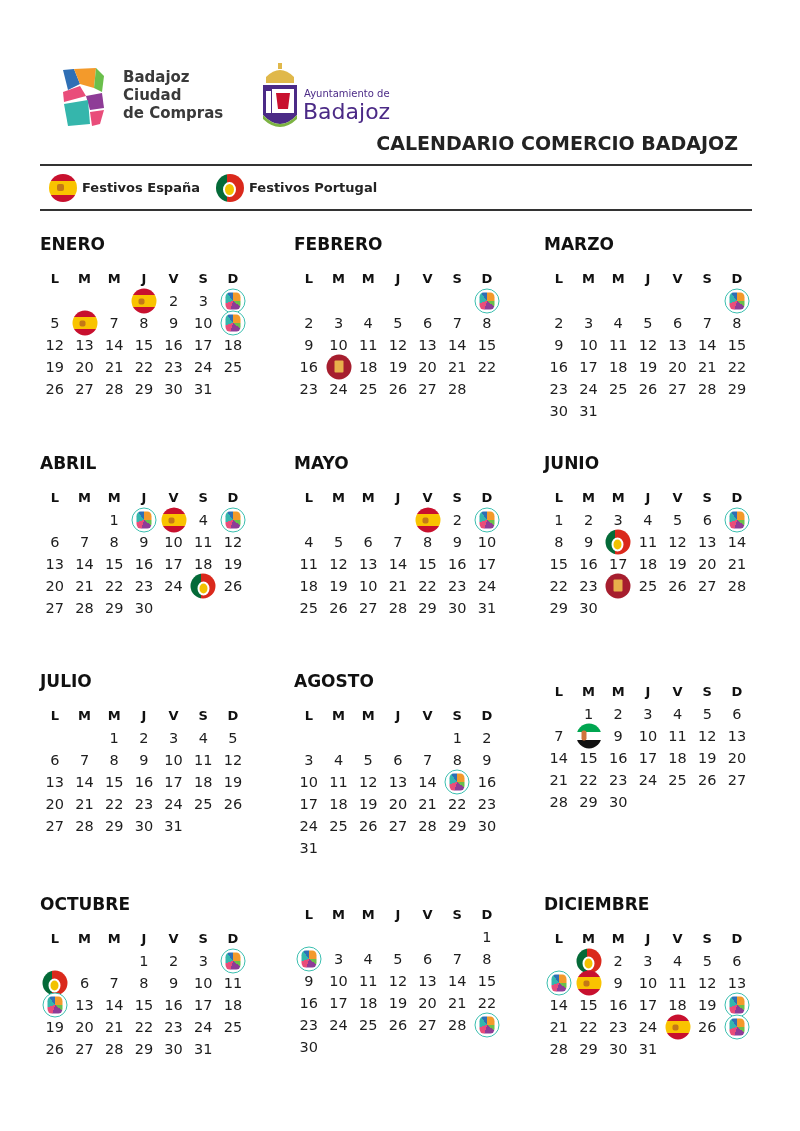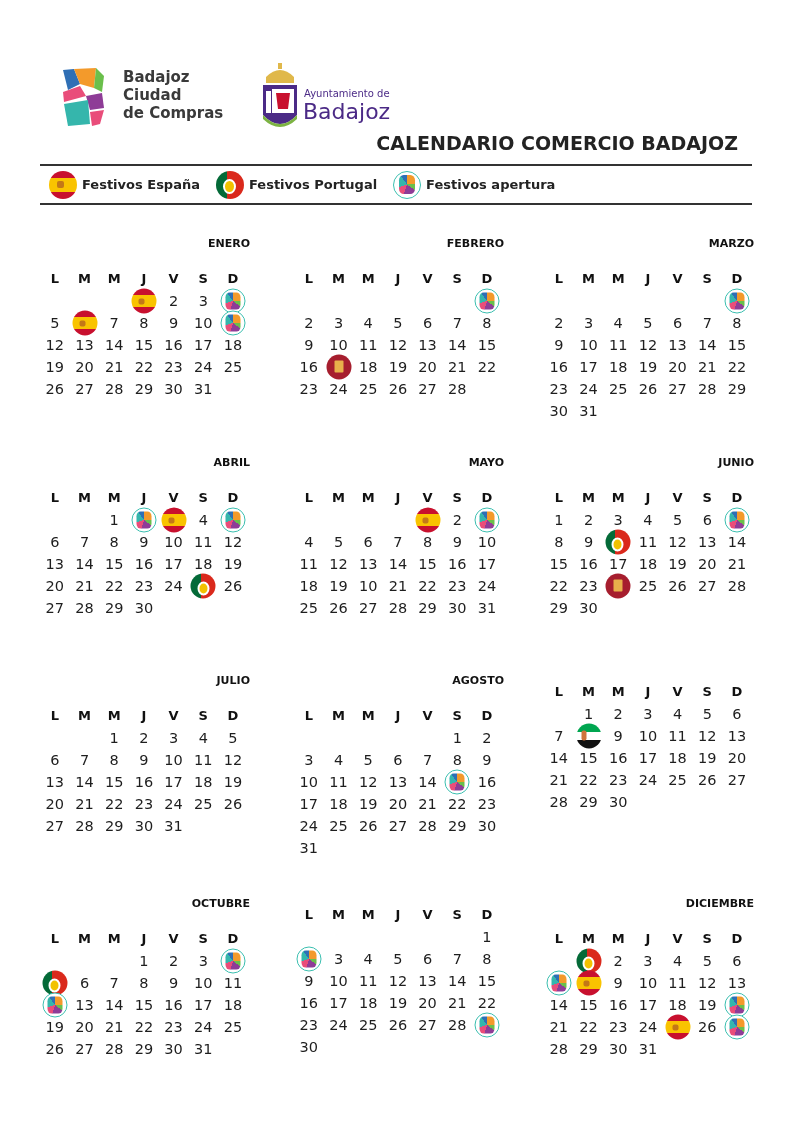--- a/index.html
+++ b/index.html
@@ -5,27 +5,27 @@
   * { box-sizing: border-box; margin: 0; padding: 0; }
   body { width: 800px; height: 1131px; background: #ffffff; font-family: "DejaVu Sans", sans-serif; color: #1e1e1e; position: relative; overflow: hidden; }
   .header { position: absolute; left: 0; top: 16px; width: 800px; height: 160px; }
   .logo-bcc { position: absolute; left: 60px; top: 50px; width: 45px; height: 62px; }
   .bcc-text { position: absolute; left: 123px; top: 52px; font-family: "DejaVu Sans", sans-serif; font-weight: bold; font-size: 15px; line-height: 18px; color: #3a3a3a; }
   .logo-ayto { position: absolute; left: 260px; top: 45px; width: 40px; height: 72px; }
   .ayto-small { position: absolute; left: 304px; top: 72px; font-family: "DejaVu Sans", sans-serif; font-size: 10px; color: #4b2a86; }
   .ayto-big { position: absolute; left: 303px; top: 83px; font-family: "DejaVu Sans", sans-serif; font-size: 22px; color: #4b2a86; }
   .year { position: absolute; right: 62px; top: 36px; font-family: "DejaVu Sans", sans-serif; font-weight: bold; font-size: 70px; line-height: 80px; color: #232323; letter-spacing: 1px; }
   .subtitle { position: absolute; right: 62px; top: 116px; font-family: "DejaVu Sans", sans-serif; font-weight: bold; font-size: 19px; color: #232323; }
-  .legend { position: absolute; left: 40px; top: 164px; width: 712px; height: 41px; border-top: 2.5px solid #333; border-bottom: 2.5px solid #333; display: flex; align-items: center; padding-left: 9px; }
+  .legend { position: absolute; left: 40px; top: 164px; width: 712px; height: 47px; border-top: 2.5px solid #333; border-bottom: 2.5px solid #333; display: flex; align-items: center; padding-left: 9px; }
   .legend-item { display: flex; align-items: center; margin-right: 16px; }
   .legend-item .lbl { font-family: "DejaVu Sans", sans-serif; font-weight: bold; font-size: 13px; color: #232323; margin-left: 5px; white-space: nowrap; }
   .ico { width: 28px; height: 28px; border-radius: 50%; display: inline-block; position: relative; overflow: hidden; flex-shrink: 0; }
   .months { position: absolute; left: 40px; top: 232px; width: 740px; }
   .month { position: absolute; width: 220px; }
-  .month-title { text-align: right; font-family: "DejaVu Sans", sans-serif; font-weight: bold; font-size: 11px; color: #111; height: 24px; line-height: 24px; width: 210px; }
+  .month-title { text-align: left; font-family: "DejaVu Sans", sans-serif; font-weight: bold; font-size: 17px; color: #111; height: 24px; line-height: 24px; width: 210px; }
   .grid { margin-top: 12px; display: grid; grid-template-columns: repeat(7, 29.7px); }
   .dow { text-align: center; font-weight: bold; font-size: 13px; height: 22px; line-height: 22px; color: #111; }
   .day { text-align: center; font-size: 14.5px; height: 22px; line-height: 22px; color: #1e1e1e; position: relative; }
   .day .ico { position: absolute; left: 50%; top: 50%; transform: translate(-50%, -50%); width: 25px; height: 25px; }
   .es { background: linear-gradient(#c8102e 0 26%, #f9c300 26% 74%, #c8102e 74%); }
   .es::after { content: ""; position: absolute; left: 30%; top: 38%; width: 22%; height: 26%; background: #b5651d; border-radius: 2px; opacity: .8; }
   .bj { background: #a61e2e; }
   .bj::after { content: ""; position: absolute; left: 32%; top: 25%; width: 36%; height: 45%; background: #e8b04b; border-radius: 1px; }
   .pt { background: linear-gradient(90deg, #046a38 0 40%, #da291c 40%); }
   .pt::after { content: ""; position: absolute; left: 25%; top: 30%; width: 32%; height: 40%; background: #f2c200; border-radius: 50%; border: 2px solid #fff; }
@@ -68,24 +68,20 @@
 
 <div class="legend">
   <div class="legend-item">
     <span class="ico es"></span>
     <span class="lbl">Festivos España</span>
   </div>
   <div class="legend-item">
     <span class="ico pt"></span>
     <span class="lbl">Festivos Portugal</span>
   </div>
-  <div class="legend-item">
-    <span class="ico ap"></span>
-    <span class="lbl">Festivos apertura</span>
-  </div>
 </div>
 
 <div class="months" id="months">
     <div class="month" style="left: 0px; top: 0px;">
       <div class="month-title">ENERO</div>
       <div class="grid">
         <div class="dow">L</div>
         <div class="dow">M</div>
         <div class="dow">M</div>
         <div class="dow">J</div>

